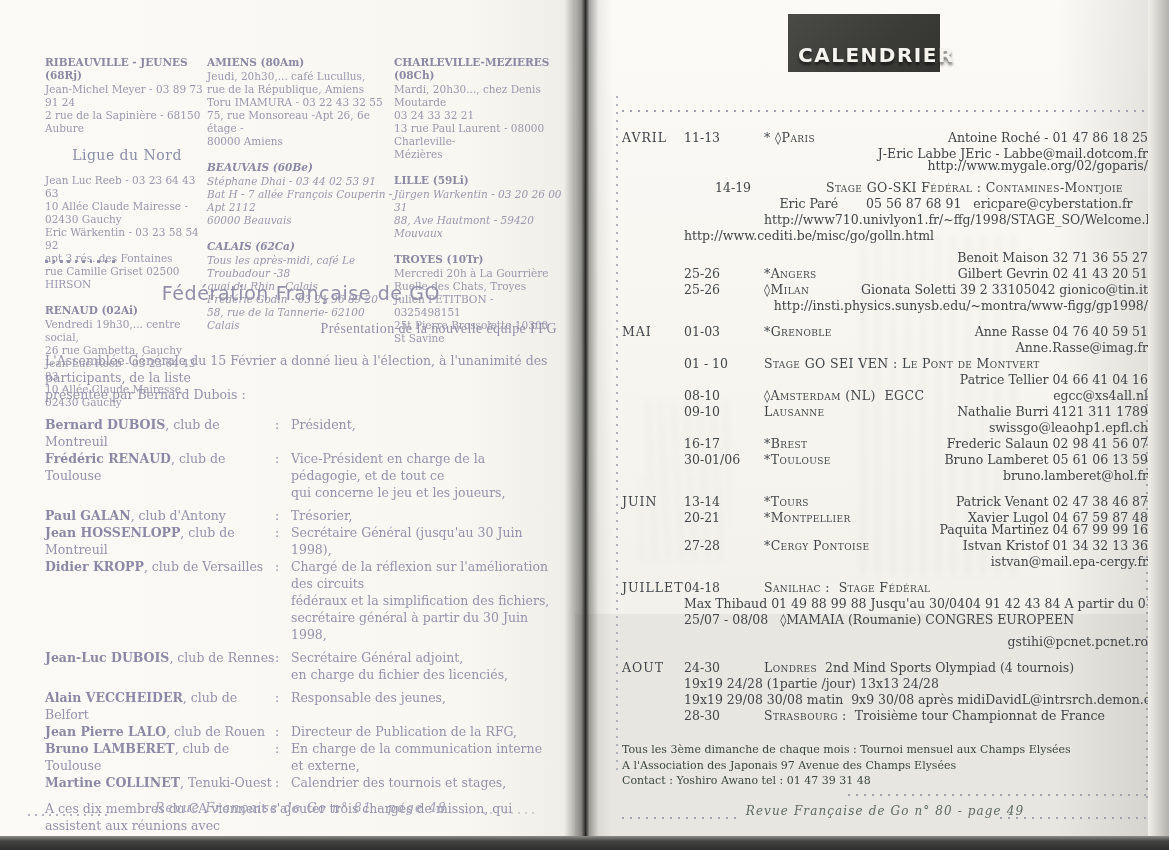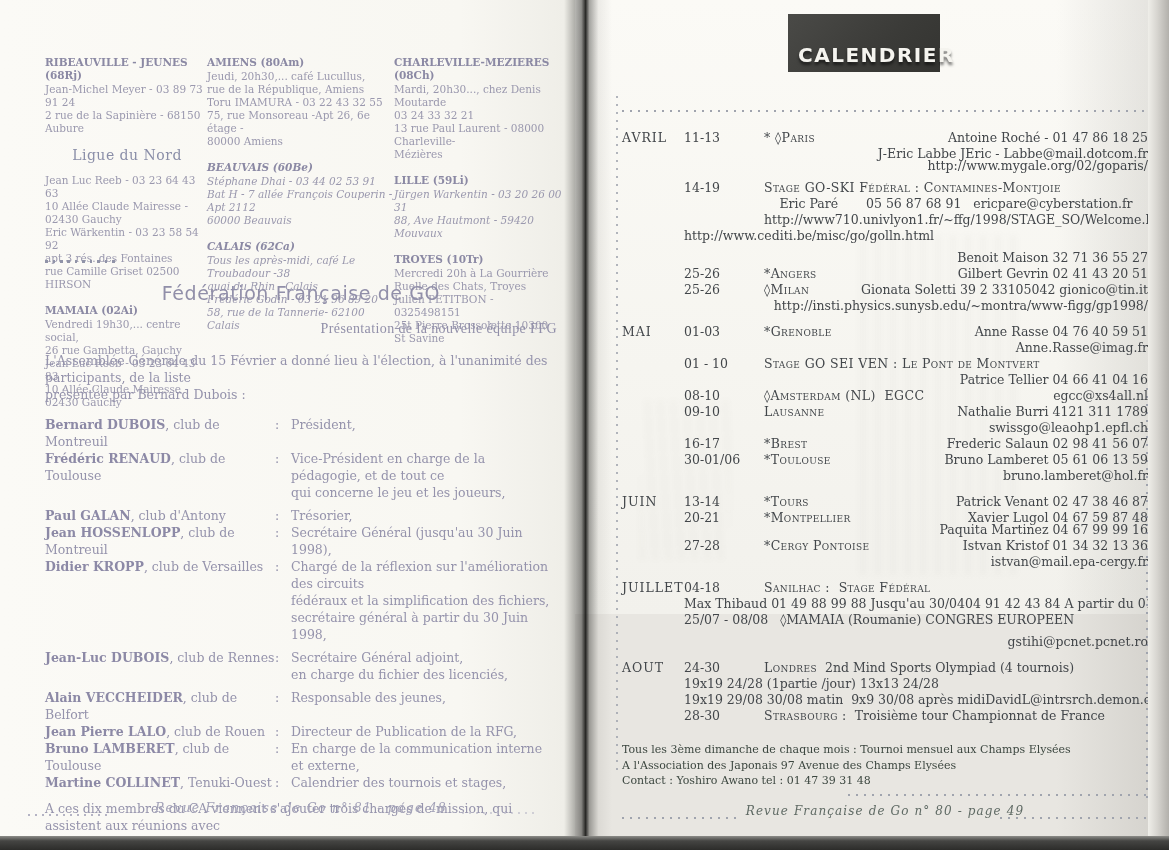--- a/index.html
+++ b/index.html
@@ -63,21 +63,21 @@
      background:repeating-linear-gradient(180deg,#a0a4ae 0 2px,transparent 2px 8px);}
   .frame-top{left:622px;top:110px;width:526px;}
   .frame-left{left:616px;top:96px;height:676px;opacity:.8;}
   .frame-right{left:1146px;top:388px;height:410px;}
   .frame-bot{left:848px;top:794px;width:300px;}
   .fr-dl-a{left:622px;top:817px;width:118px;}
   .fr-dl-b{left:1000px;top:817px;width:148px;}
 
   .cal-body{position:absolute;left:622px;top:130px;width:526px;color:#42464a;}
   .cl{display:flex;font-size:12.5px;line-height:16px;}
-  .sp-t{margin-top:-4px;}.sp-s{margin-top:6px;}.sp-m{margin-top:10px;}
+  .sp-t{margin-top:-4px;}.sp-s{margin-top:6px;gap:31px;}.sp-m{margin-top:10px;}
   .cm{width:62px;flex:none;letter-spacing:1px;}
   .cd{width:80px;flex:none;white-space:pre;}
   .cmid{flex:1;display:flex;align-items:baseline;min-width:0;}
   .ct{font-variant:small-caps;letter-spacing:.4px;white-space:pre;}
   .ct2{white-space:pre;}
   .cl2{white-space:pre;margin-left:-80px;}
   .cc{flex:1;text-align:center;white-space:pre;}
   .cr{flex:1;text-align:right;white-space:nowrap;min-width:0;}
 
   .notes{position:absolute;left:622px;top:742px;width:526px;font-size:11px;
@@ -109,21 +109,21 @@
         </div>
         <div class="ligue">Ligue du Nord</div>
         <div class="cblock">
           <div class="bline">Jean Luc  Reeb - 03 23 64 43 63</div>
           <div class="bline">10 Allée Claude Mairesse - 02430 Gauchy</div>
           <div class="bline">Eric Wärkentin - 03 23 58 54 92</div>
           <div class="bline">apt 3 rés. des Fontaines</div>
           <div class="bline">rue Camille Griset 02500 HIRSON</div>
         </div>
         <div class="cblock">
-          <div class="btitle">MAMAIA (02Ai)</div>
+          <div class="btitle">RENAUD (02Ai)</div>
           <div class="bline">Vendredi 19h30,... centre social,</div>
           <div class="bline">26 rue Gambetta, Gauchy</div>
           <div class="bline">Jean Luc  Reeb - 03 23 64 43 83</div>
           <div class="bline">10 Allée Claude Mairesse - 02430 Gauchy</div>
         </div>
       </div>
     <div class="contact-col" style="left:207px;width:186px;">
         <div class="cblock">
           <div class="btitle">AMIENS (80Am)</div>
           <div class="bline">Jeudi, 20h30,... café Lucullus,</div>

